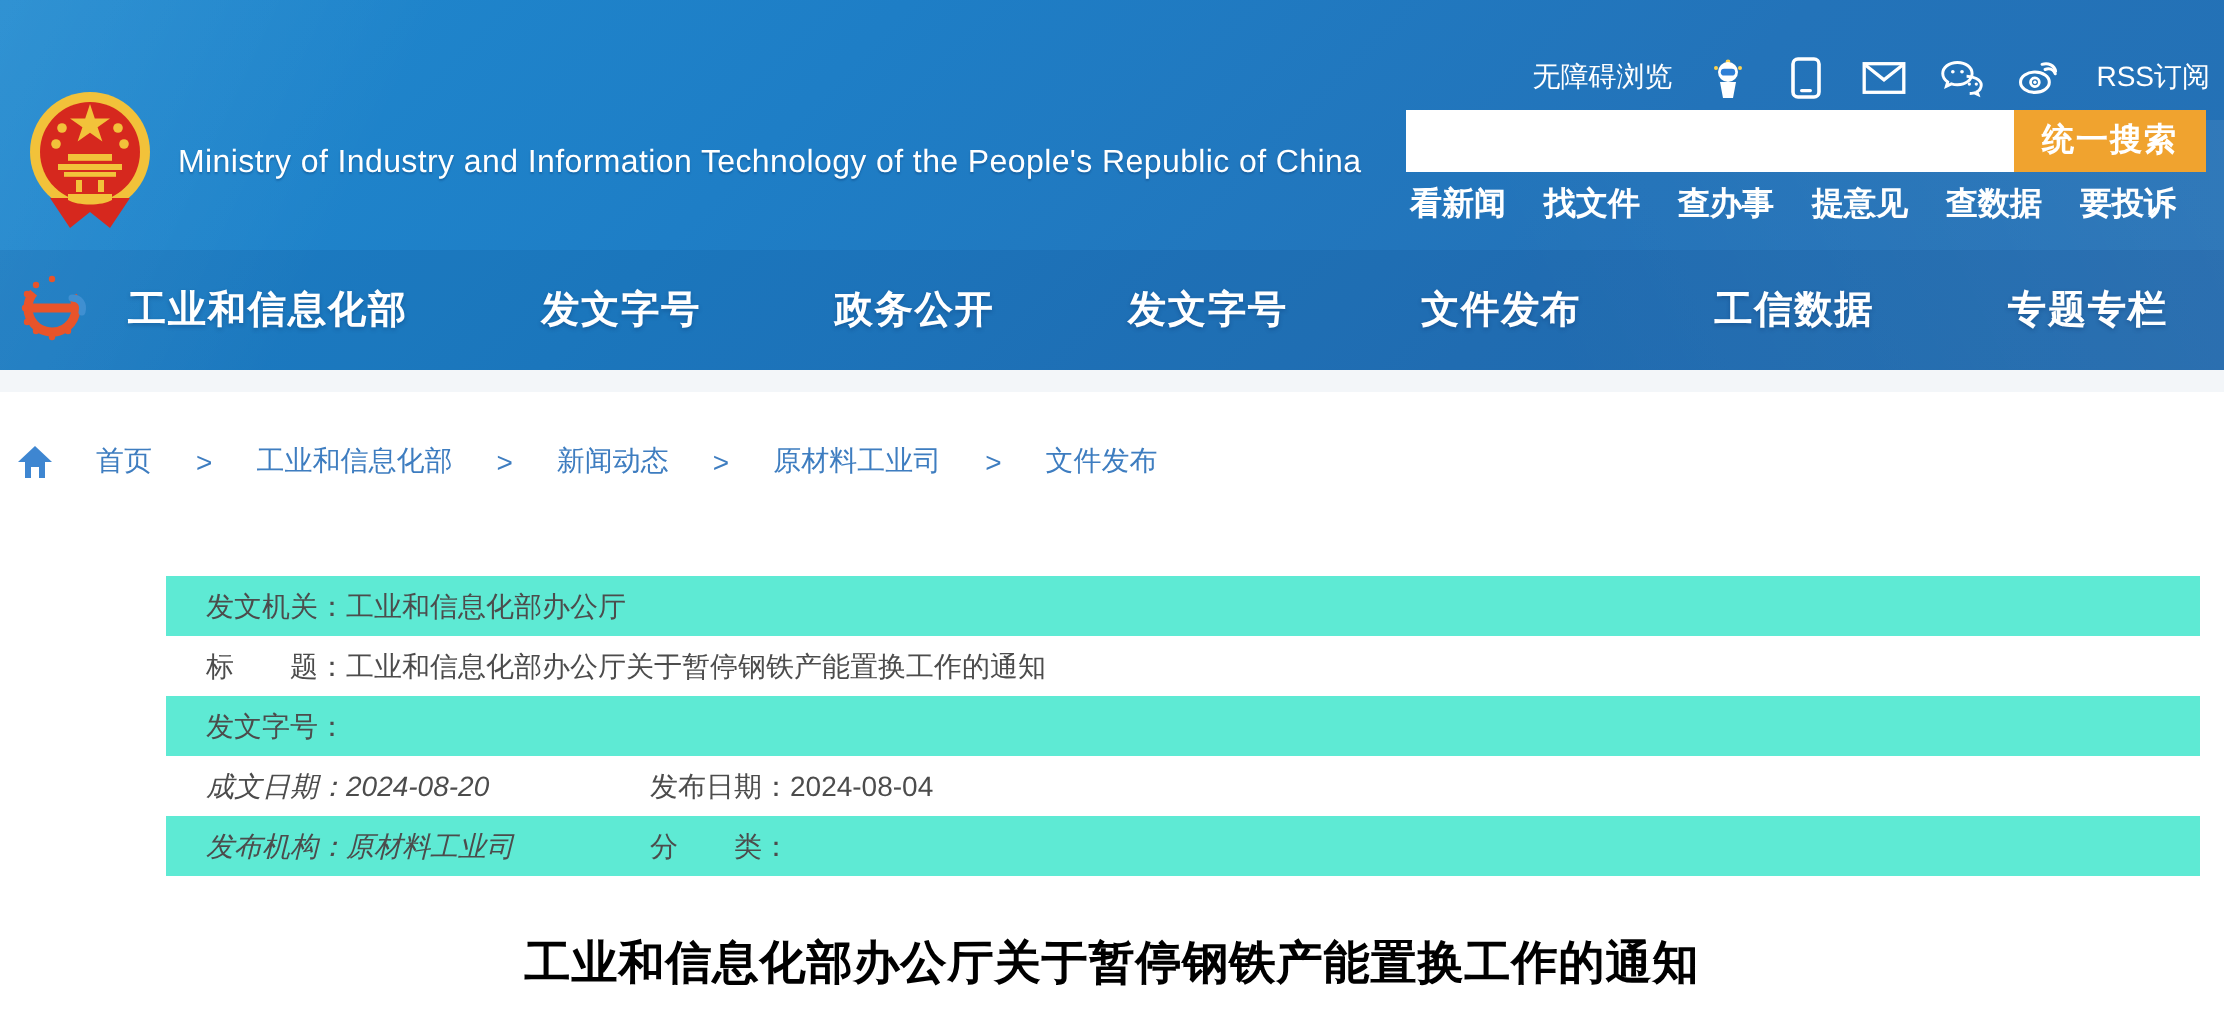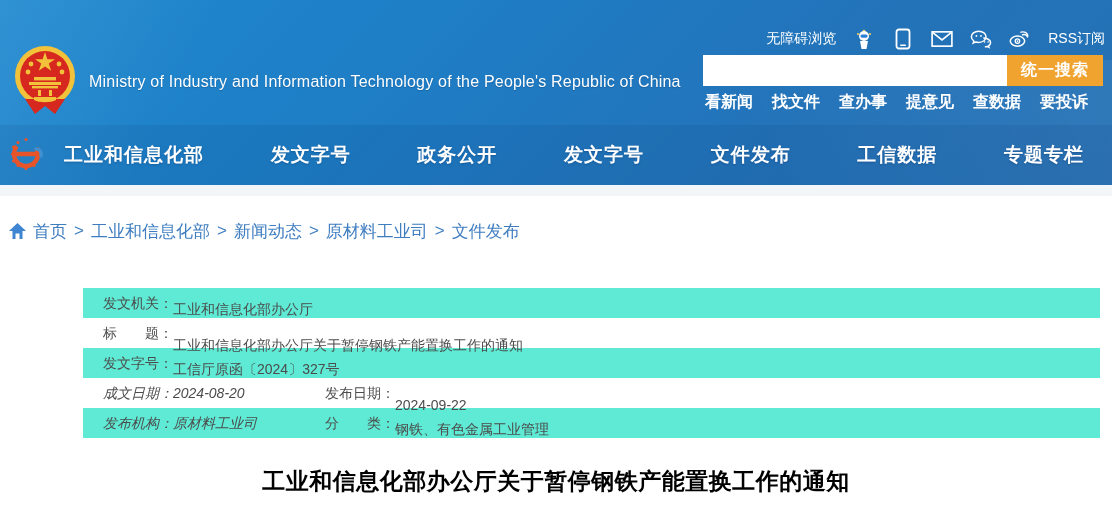--- a/index.html
+++ b/index.html
@@ -65,37 +65,37 @@
     margin-left:64px; margin-right:28px; flex:1;
   }
   .nav-items span {
     color:#fff; font-size:19px; font-weight:bold; letter-spacing:1px;
     cursor:pointer; white-space:nowrap; text-shadow:0 1px 2px rgba(0,40,90,0.3);
   }
 
   
   .header-strip { width:1112px; height:11px; background:#f3f6f9; }
   .breadcrumb {
-    display:flex; align-items:center; gap:7px;
-    padding:20px 0 0 9px; font-size:17px; color:#3e7dc0; height:50px;
+    display:flex; align-items:center; gap:22px;
+    padding:20px 0 0 9px; font-size:14px; color:#3e7dc0; height:50px;
   }
   .breadcrumb .home-ic { width:17px; height:16px; flex:0 0 auto; }
   .breadcrumb a { color:#3e7dc0; text-decoration:none; cursor:pointer; white-space:nowrap; }
   .breadcrumb .sep { color:#3e7dc0; }
 
   
   .meta-table { position:absolute; left:83px; top:288px; width:1017px; }
   .meta-row {
     height:30px; line-height:30px; font-size:14px; color:#4c4c4c;
     padding-left:20px; display:flex; white-space:nowrap;
   }
   .meta-row.odd { background:#5eead4;align-items:center; }
   .meta-row .cell1 { width:222px; flex:0 0 auto;font-style:italic; }
   .meta-row .lbl { color:#4c4c4c; }
-  .meta-row .val { color:#4c4c4c;margin-top:12px; }
+  .meta-row .val { color:#4c4c4c; }
 
   .doc-title {
     position:absolute; left:0; top:466px; width:1112px;
     text-align:center; font-size:23px; font-weight:bold; color:#000;
     letter-spacing:0.5px;
   }
 
   svg { display:block; }
 </style>
 </head>
@@ -235,27 +235,25 @@
   <div class="meta-row odd">
     <span class="lbl">发文机关：</span>
     <span class="val">工业和信息化部办公厅</span>
   </div>
   <div class="meta-row">
     <span class="lbl">标　　题：</span>
     <span class="val">工业和信息化部办公厅关于暂停钢铁产能置换工作的通知</span>
   </div>
   <div class="meta-row odd">
     <span class="lbl">发文字号：</span>
-    <span class="val">工信厅原函〔2024〕327号</span>
   </div>
   <div class="meta-row">
     <span class="cell1"><span class="lbl">成文日期：</span><span class="val">2024-08-20</span></span>
     <span class="lbl">发布日期：</span>
-    <span class="val">2024-09-22</span>
+    <span class="val">2024-08-04</span>
   </div>
   <div class="meta-row odd">
     <span class="cell1"><span class="lbl">发布机构：</span><span class="val">原材料工业司</span></span>
     <span class="lbl">分　　类：</span>
-    <span class="val">钢铁、有色金属工业管理</span>
   </div>
 </div>
 
 <h1 class="doc-title">工业和信息化部办公厅关于暂停钢铁产能置换工作的通知</h1>
 
 </body></html>

